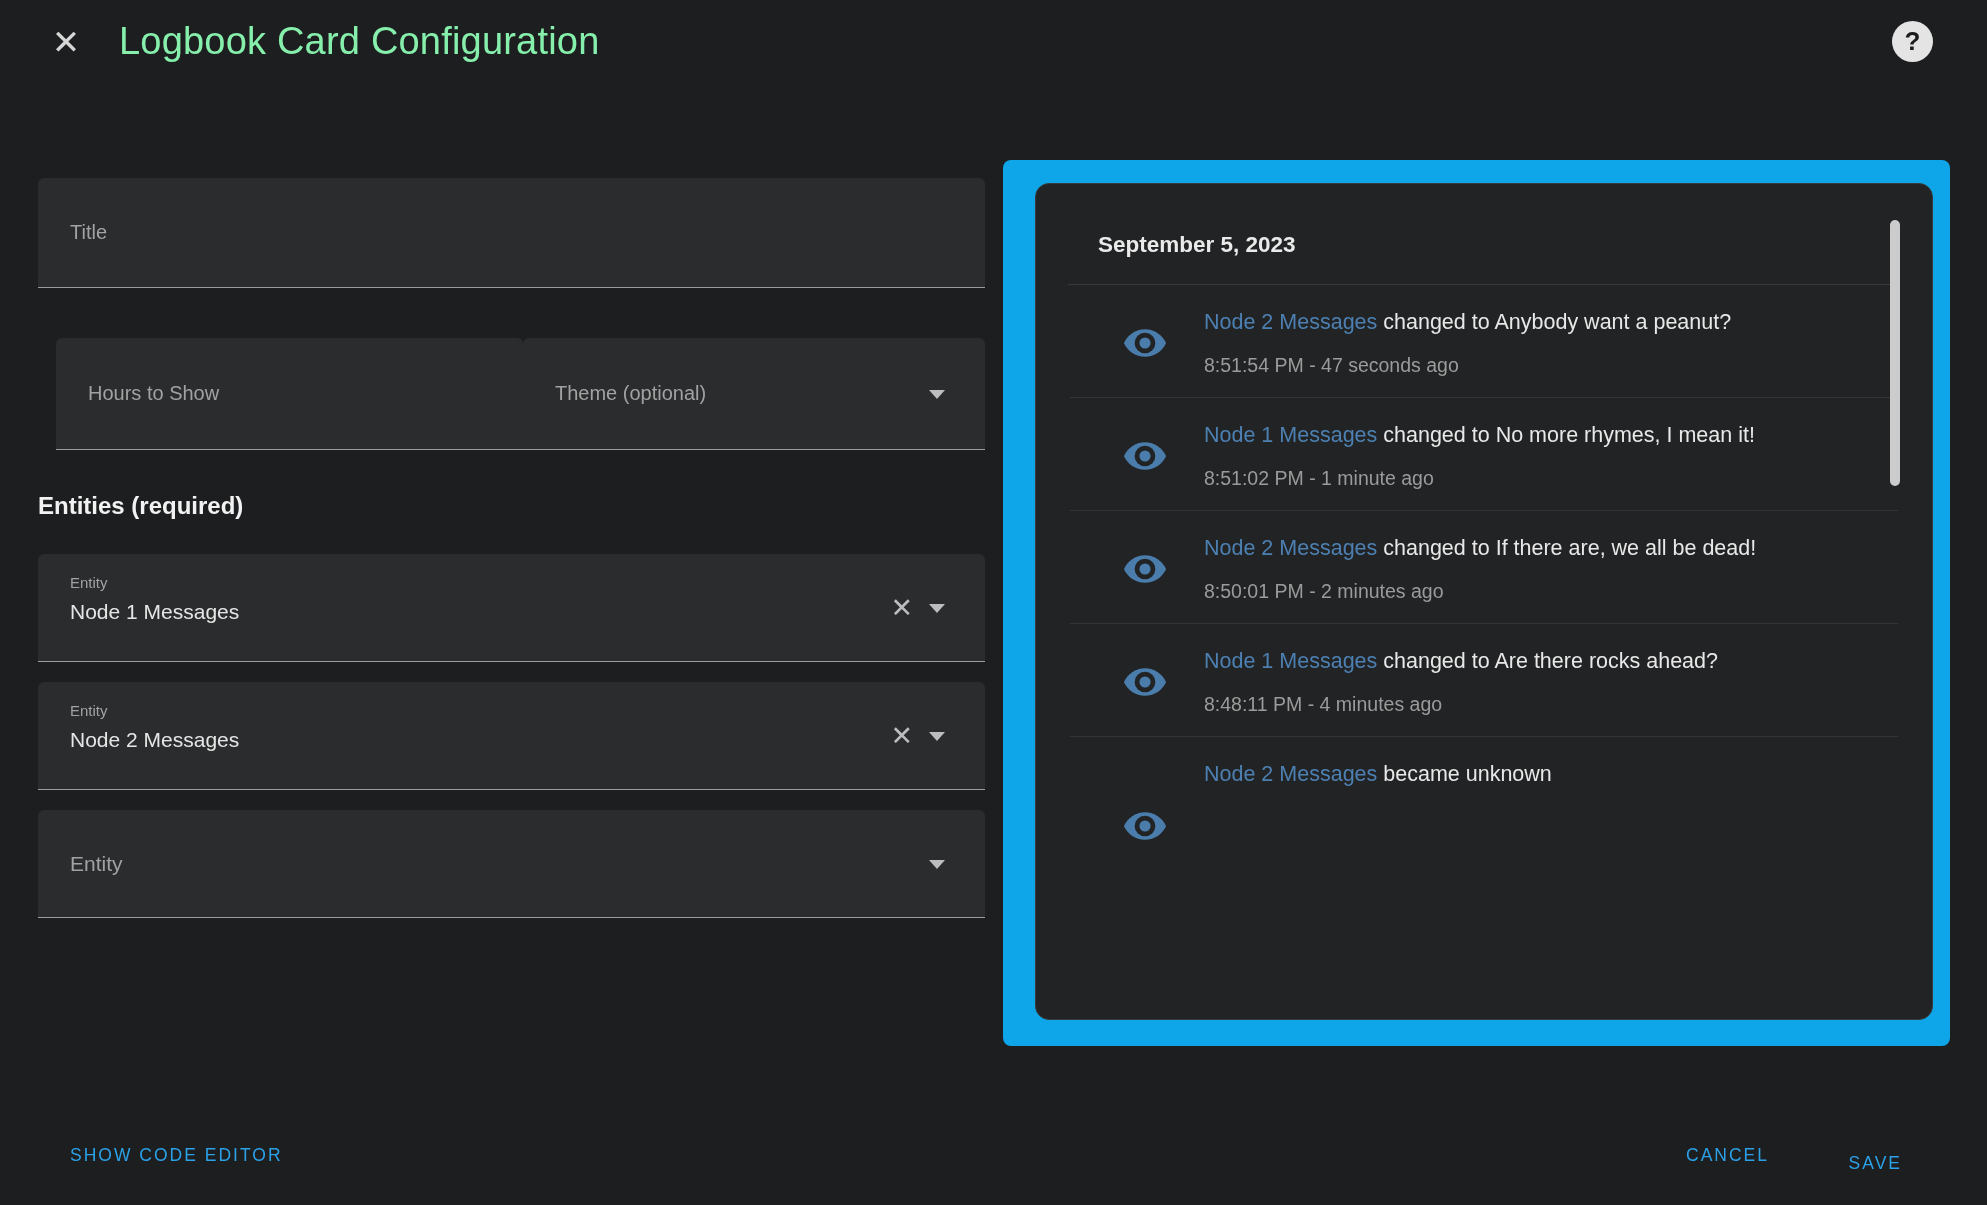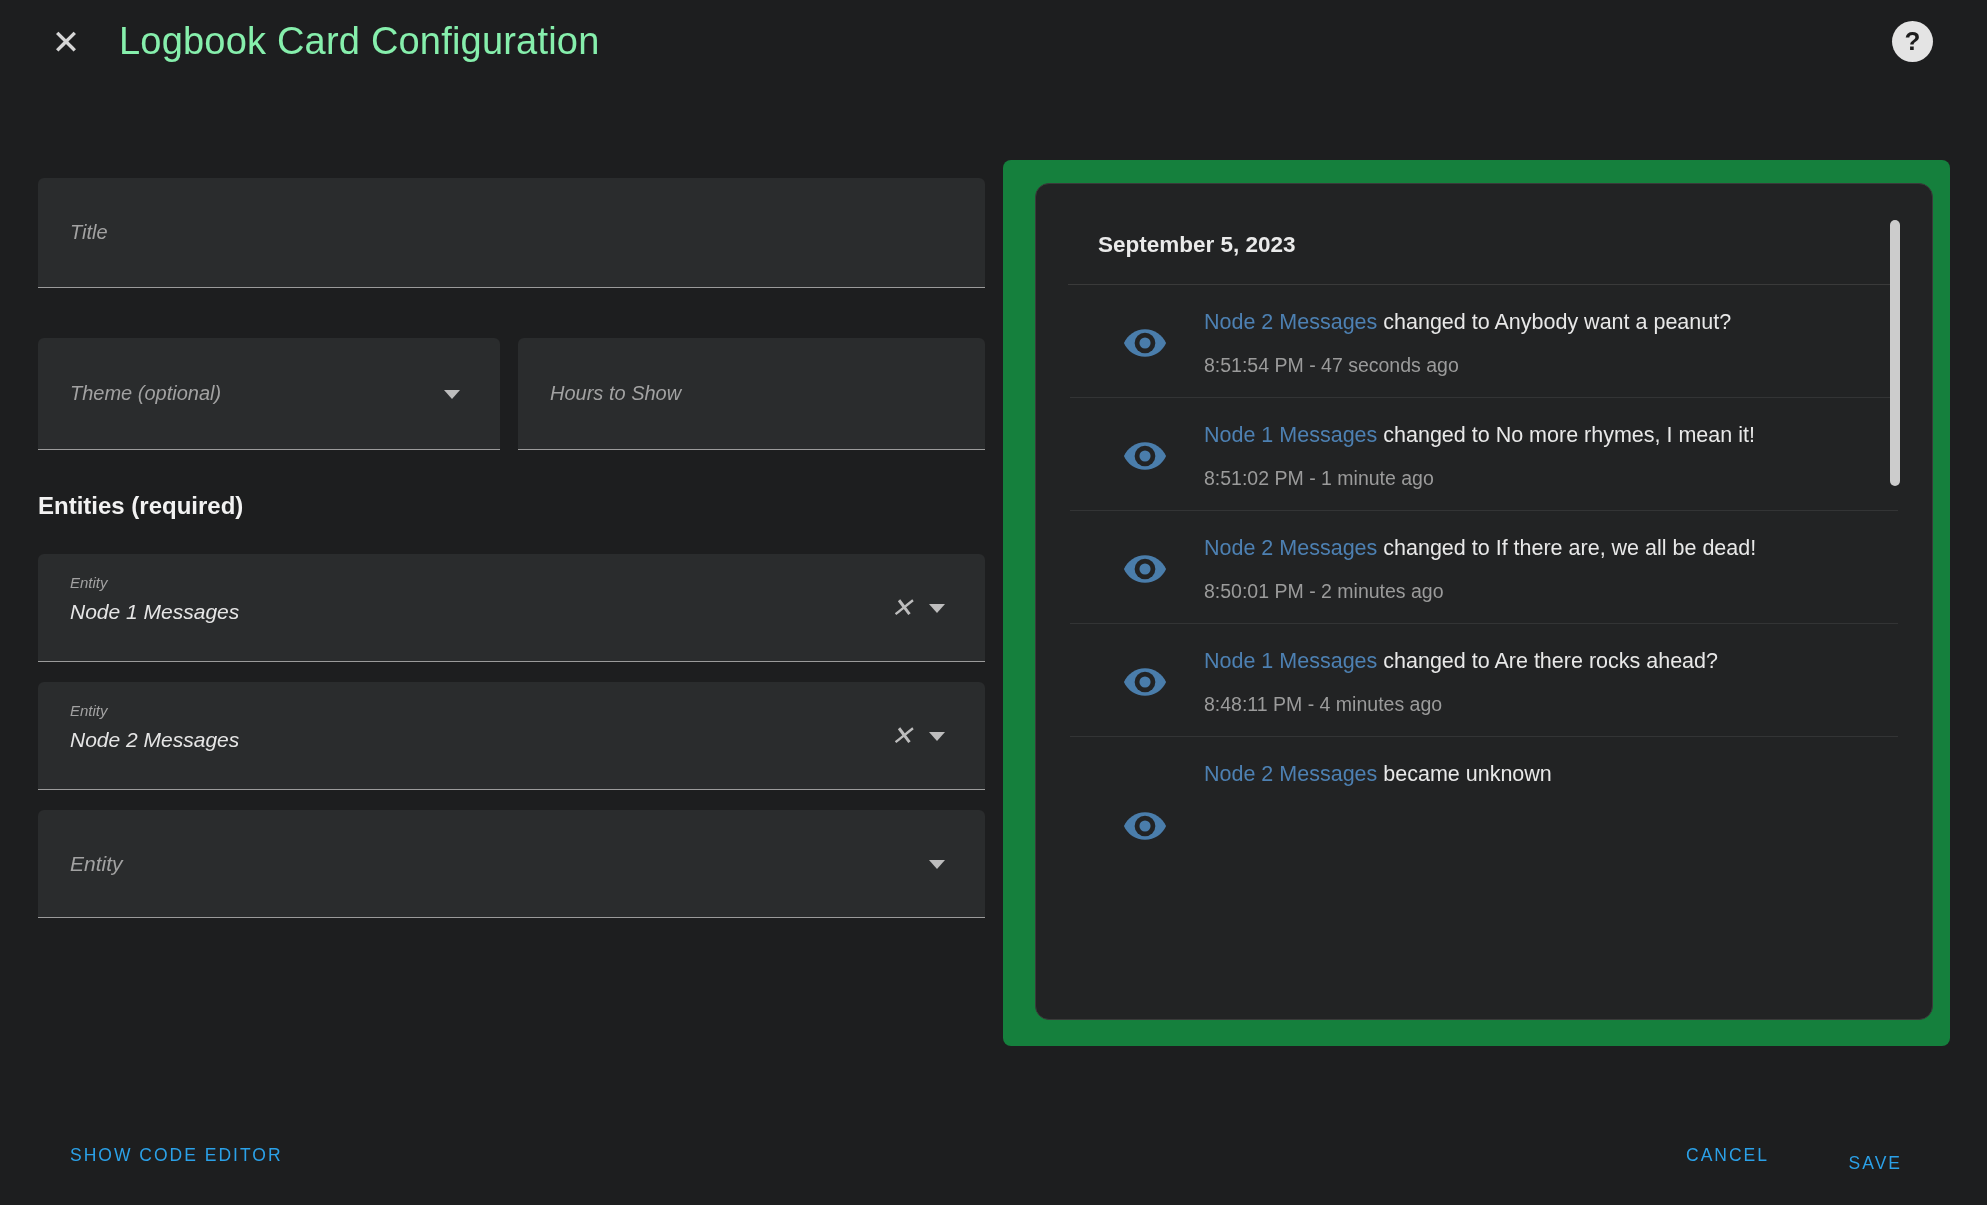--- a/index.html
+++ b/index.html
@@ -26,21 +26,21 @@
   .help-btn {
     position:absolute; right:54px; top:21px; width:41px; height:41px; border-radius:50%;
     background:#e4e4e4; color:#1c1c1c; display:flex; align-items:center; justify-content:center;
     font-size:26px; font-weight:700; cursor:pointer;
   }
 
   
   .form-col { position:absolute; left:38px; top:178px; width:947px; }
   .field {
     background:#2a2c2d; border-radius:6px 6px 0 0; border-bottom:1px solid #9b9b9b;
-    position:relative; cursor:text;font-style:italic;
+    position:relative; cursor:text;
   }
   .field .flabel { color:#a2a2a2; font-size:20px; }
   .title-field { height:110px; display:flex; align-items:center; padding:0 32px; }
 
   .row2 { display:flex; margin-top:50px; }
   .theme-field { width:462px; height:112px; display:flex; align-items:center; padding:0 32px; cursor:pointer; }
   .hours-field { width:467px; height:112px; display:flex; align-items:center; padding:0 32px; margin-left:18px; }
 
   .chevron {
     position:absolute; right:40px; top:50%; margin-top:-4px;
@@ -57,21 +57,21 @@
   .entity-field.empty { display:flex; align-items:center; padding-top:0; }
   .entity-field.empty .flabel { font-size:21px; }
   .clear-x {
     position:absolute; right:72px; top:50%; transform:translateY(-50%);
     font-size:27px; color:#bdbdbd; cursor:pointer; line-height:1;
   }
 
   
   .preview-panel {
     position:absolute; left:1003px; top:160px; width:947px; height:886px;
-    background:#15803d; border-radius:8px;
+    background:#0ea5e9; border-radius:8px;
   }
   .logbook-card {
     position:absolute; left:32px; top:23px; width:898px; height:837px;
     background:#222324; border:1px solid #3a3a3a; border-radius:14px;
     overflow:hidden;
   }
   .date-header {
     margin:48px 34px 0 62px; font-size:22.5px; font-weight:700; color:#eaeaea;
   }
   .header-divider { margin:26px 34px 0 32px; border-top:1px solid #3a3a3a; }
@@ -113,26 +113,26 @@
   <div class="help-btn">?</div>
 </div>
 
 <div class="form-col">
 
   <div class="field title-field">
     <span class="flabel">Title</span>
   </div>
 
   <div class="row2">
+    <div class="field hours-field">
+      <span class="flabel">Hours to Show</span>
+    </div>
     <div class="field theme-field">
       <span class="flabel">Theme (optional)</span>
       <span class="chevron"></span>
-    </div>
-    <div class="field hours-field">
-      <span class="flabel">Hours to Show</span>
     </div>
   </div>
 
   <div class="entities-heading">Entities (required)</div>
 
   <div class="field entity-field first">
     <span class="elabel">Entity</span>
     <span class="evalue">Node 1 Messages</span>
     <span class="clear-x">✕</span>
     <span class="chevron"></span>

